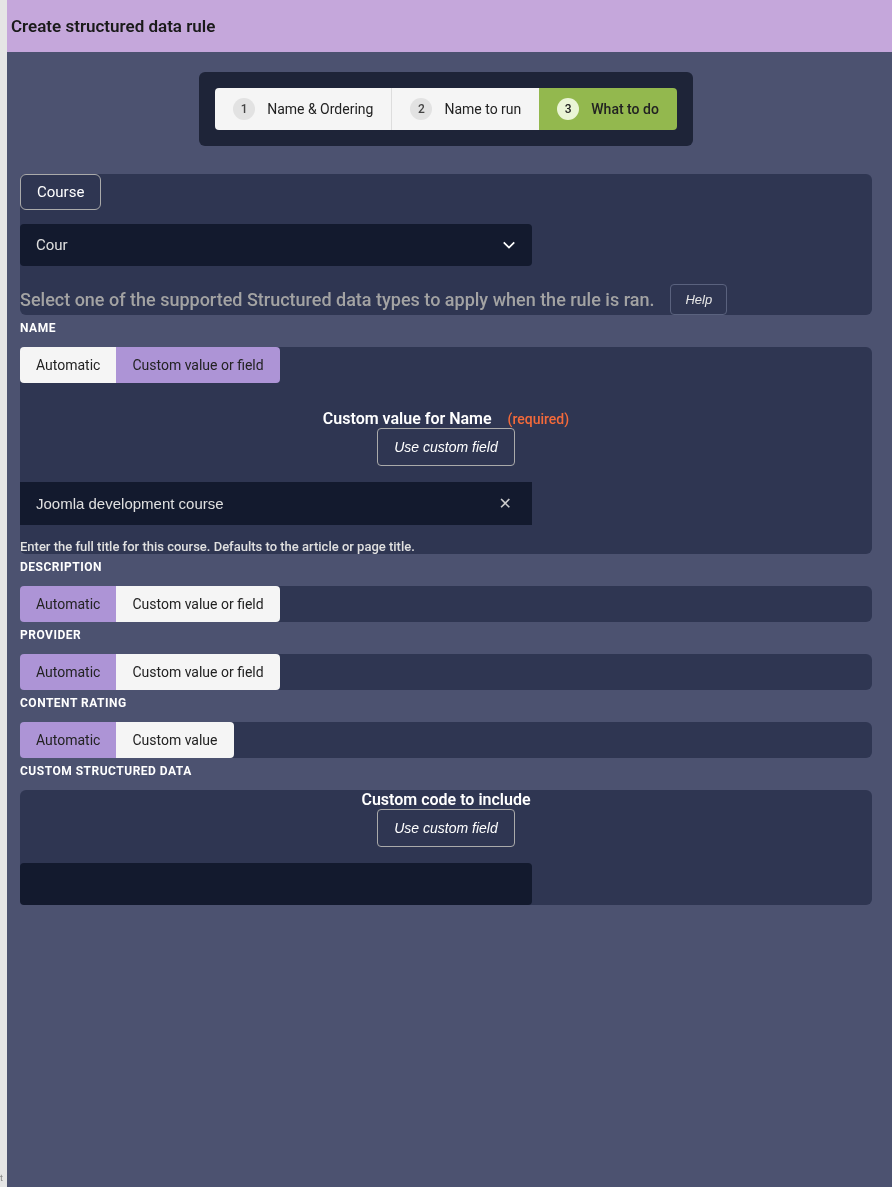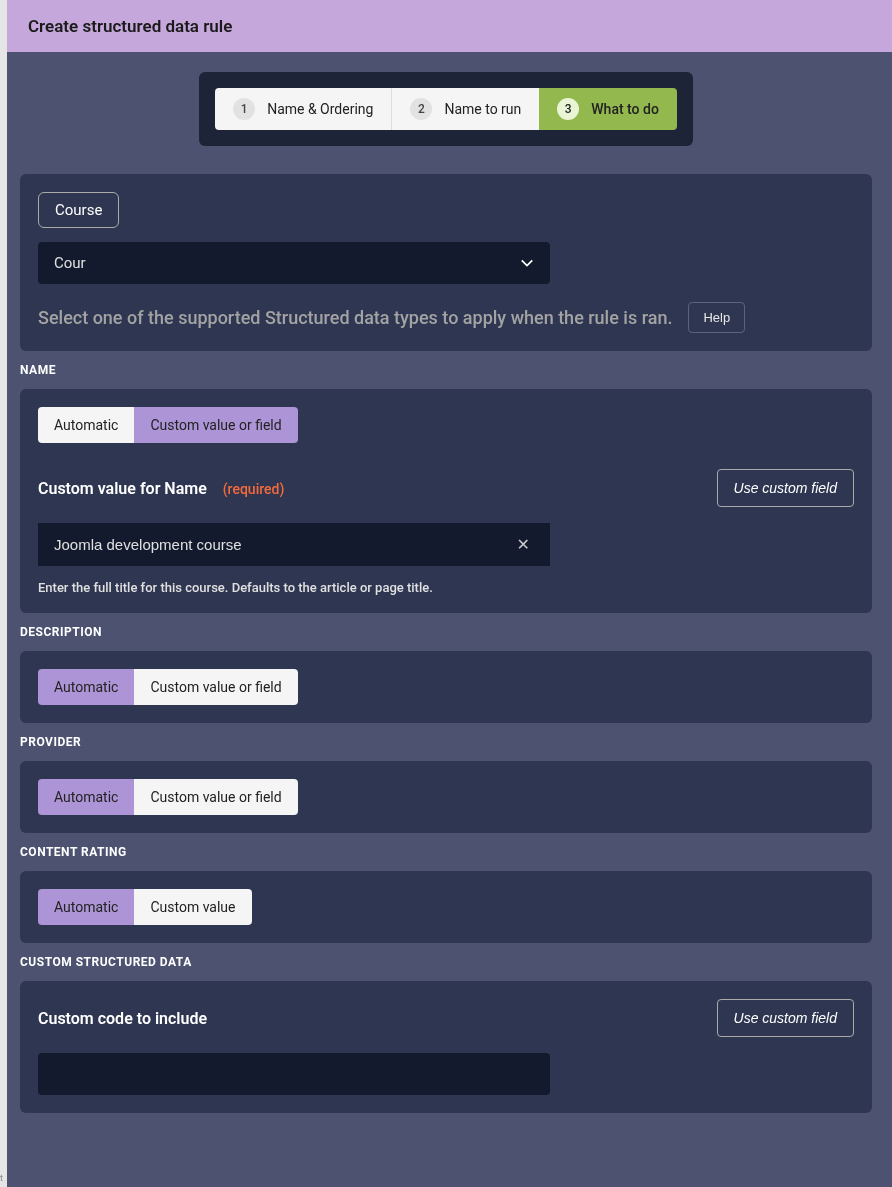--- a/index.html
+++ b/index.html
@@ -6,21 +6,21 @@
     body {
       font-family: -apple-system, BlinkMacSystemFont, "Segoe UI", Roboto, sans-serif;
       background: #4c5270;
       width: 892px;
       height: 1187px;
       overflow: hidden;
       position: relative;
     }
     .page-header {
       background: #c5a7db;
-      padding: 16px 24px;
+      padding: 16px 7px;
       font-size: 17px;
       font-weight: 600;
       color: #1a1a1a;
       border-left: 4px solid #e8a848;
     }
     .content-wrap {
       padding: 20px;
     }
     .stepper-container {
       display: flex;
@@ -64,22 +64,21 @@
       font-size: 12px;
       font-weight: 500;
     }
     .stepper-step.active .step-number {
       background: #eaf5d6;
       color: #222;
     }
     .panel {
       background: #2f3652;
       border-radius: 6px;
-      padding: 18px;
-      margin-bottom: 12px;
+      margin-bottom: 6px;
     }
     .badge-outline {
       display: inline-block;
       border: 1px solid #aaa;
       color: #fff;
       border-radius: 6px;
       padding: 8px 16px;
       font-size: 15px;
       margin-bottom: 14px;
     }
@@ -114,20 +113,21 @@
       font-weight: 500;
     }
     .help-button {
       border: 1px solid #5a627e;
       background: transparent;
       color: #e8e8e8;
       border-radius: 4px;
       padding: 7px 14px;
       font-size: 13px;
       cursor: pointer;
+      font-style: italic;
     }
     .section-heading {
       color: #fff;
       font-size: 12px;
       font-weight: 700;
       letter-spacing: 0.5px;
       margin-bottom: 12px;
       text-transform: uppercase;
     }
     .toggle-group {
@@ -147,20 +147,21 @@
     .toggle-opt.selected {
       background: #ad94d6;
       color: #222;
     }
     .field-header {
       display: flex;
       justify-content: space-between;
       align-items: center;
       margin-top: 26px;
       margin-bottom: 16px;
+      flex-direction: column;
     }
     .field-label {
       color: #fff;
       font-size: 16px;
       font-weight: 600;
     }
     .required-tag {
       color: #f46a3a;
       font-size: 14px;
       font-weight: 500;

